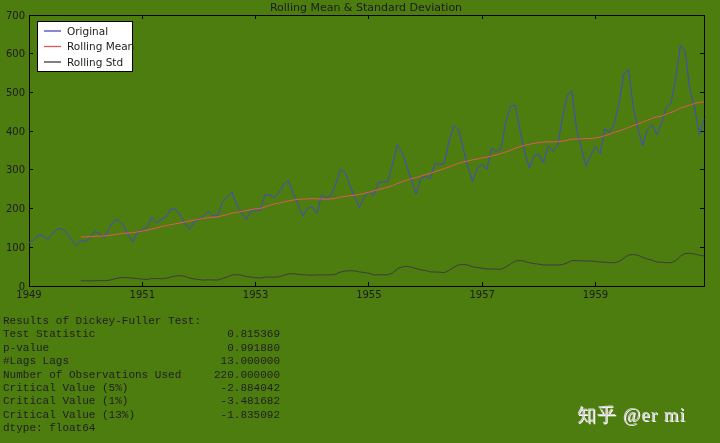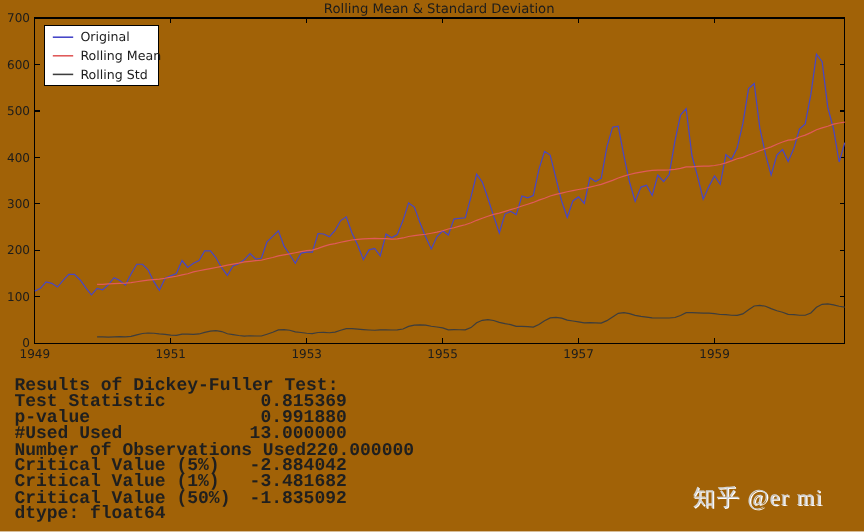--- a/index.html
+++ b/index.html
@@ -1,22 +1,22 @@
 <!DOCTYPE html>
 <html><head>
 <meta charset="utf-8">
 <style>
   html,body{margin:0;padding:0;background:#fff;}
-  #screen{position:relative;width:720px;height:443px;background:#a16207;overflow:hidden;
+  #screen{position:relative;width:720px;height:443px;background:#4d7c0f;overflow:hidden;
           font-family:"DejaVu Sans",sans-serif;}
   svg text{font-family:"DejaVu Sans",sans-serif;fill:#1c1c1c;}
   .frame, .tick{shape-rendering:crispEdges;}
-  #results{position:absolute;left:12px;top:315px;width:277px;
+  #results{position:absolute;left:3px;top:315px;width:277px;
            font-family:"Liberation Mono","DejaVu Sans Mono",monospace;
-           font-size:15px;font-weight:bold;color:#1f1f1f;line-height:13.4px;
+           font-size:11px;font-weight:normal;color:#1f1f1f;line-height:13.4px;
            white-space:nowrap;}
   .dfrow{display:flex;}
   .dfrow .val{margin-left:auto;text-align:left;}
   #watermark{position:absolute;left:577px;top:402px;font-size:19px;letter-spacing:1px;
              color:#d2d2d2;text-shadow:1px 1px 0 #ffffff;
              font-family:Liberation Serif, serif;}
 </style>
 </head>
 <body>
 
@@ -93,37 +93,37 @@
     <div id="result-rows">
         <div class="dfrow">
           <span>Test Statistic</span>
           <span class="val">0.815369</span>
         </div>
         <div class="dfrow">
           <span>p-value</span>
           <span class="val">0.991880</span>
         </div>
         <div class="dfrow">
-          <span>#Used Used</span>
+          <span>#Lags Lags</span>
           <span class="val">13.000000</span>
         </div>
         <div class="dfrow">
           <span>Number of Observations Used</span>
           <span class="val">220.000000</span>
         </div>
         <div class="dfrow">
           <span>Critical Value (5%)</span>
           <span class="val">-2.884042</span>
         </div>
         <div class="dfrow">
           <span>Critical Value (1%)</span>
           <span class="val">-3.481682</span>
         </div>
         <div class="dfrow">
-          <span>Critical Value (50%)</span>
+          <span>Critical Value (13%)</span>
           <span class="val">-1.835092</span>
         </div>
       </div>
     <div class="dfrow">dtype: float64</div>
   </div>
 
   <div id="watermark">知乎 @er mi</div>
 </div>
 
 </body></html>

